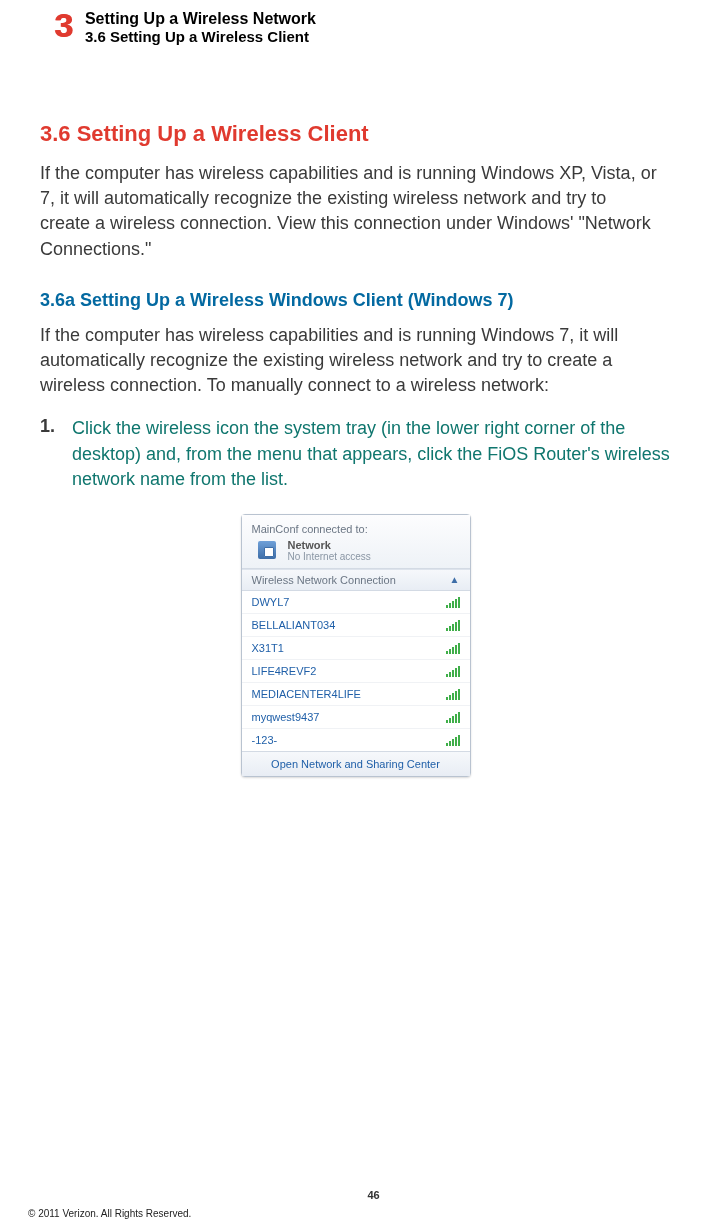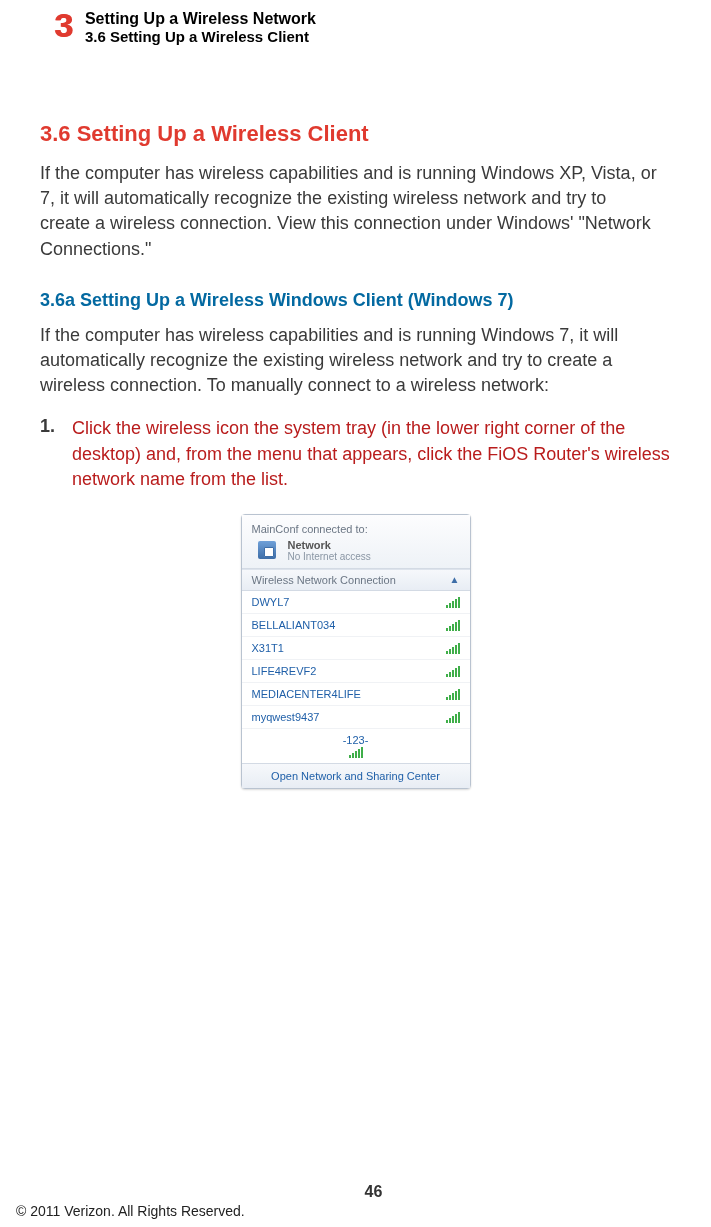--- a/index.html
+++ b/index.html
@@ -65,21 +65,21 @@
     }
     .step-num {
       font-weight: 700;
       font-size: 18px;
       color: #3a3a3a;
       min-width: 18px;
     }
     .step-text {
       font-size: 18px;
       line-height: 1.4;
-      color: #b91c1c;
+      color: #0f766e;
     }
     
     .wifi-popup {
       width: 230px;
       margin: 14px auto 0 auto;
       border: 1px solid #b9c3d0;
       border-radius: 4px;
       background: #fff;
       font-family: "Segoe UI", Arial, sans-serif;
       font-size: 11px;
@@ -136,21 +136,21 @@
     }
     .wifi-list { }
     .wifi-item {
       display: flex;
       justify-content: space-between;
       align-items: center;
       padding: 5px 10px;
       color: #1f5fa8;
       border-bottom: 1px solid #f0f2f5;
     }
-    .wifi-item:last-child { border-bottom: none; flex-direction: column; }
+    .wifi-item:last-child { border-bottom: none; }
     .signal {
       display: flex;
       align-items: flex-end;
       gap: 1px;
       height: 12px;
     }
     .signal span {
       width: 2px;
       background: #3fae49;
     }
@@ -165,28 +165,28 @@
       background: linear-gradient(#f6f8fb, #e8edf4);
       border-top: 1px solid #d3dae4;
       color: #1f5fa8;
     }
     .page-num {
       position: absolute;
       bottom: 26px;
       left: 16px; right: 0;
       text-align: center;
       font-weight: 700;
-      font-size: 16px;
+      font-size: 11px;
       padding-left: 20px;
     }
     .copyright {
       position: absolute;
       bottom: 8px;
-      left: 16px;
-      font-size: 14px;
+      left: 28px;
+      font-size: 10px;
       color: #222;
     }
   </style>
 </head>
 <body>
 
 <div class="header">
   <div class="chapter-number">3</div>
   <div class="header-titles">
     <div class="header-title">Setting Up a Wireless Network</div>

